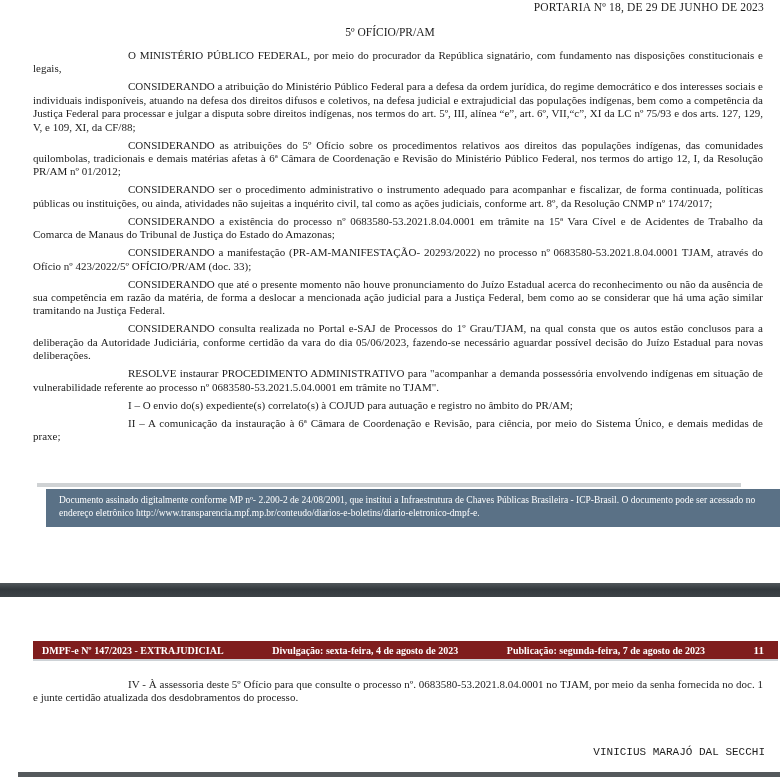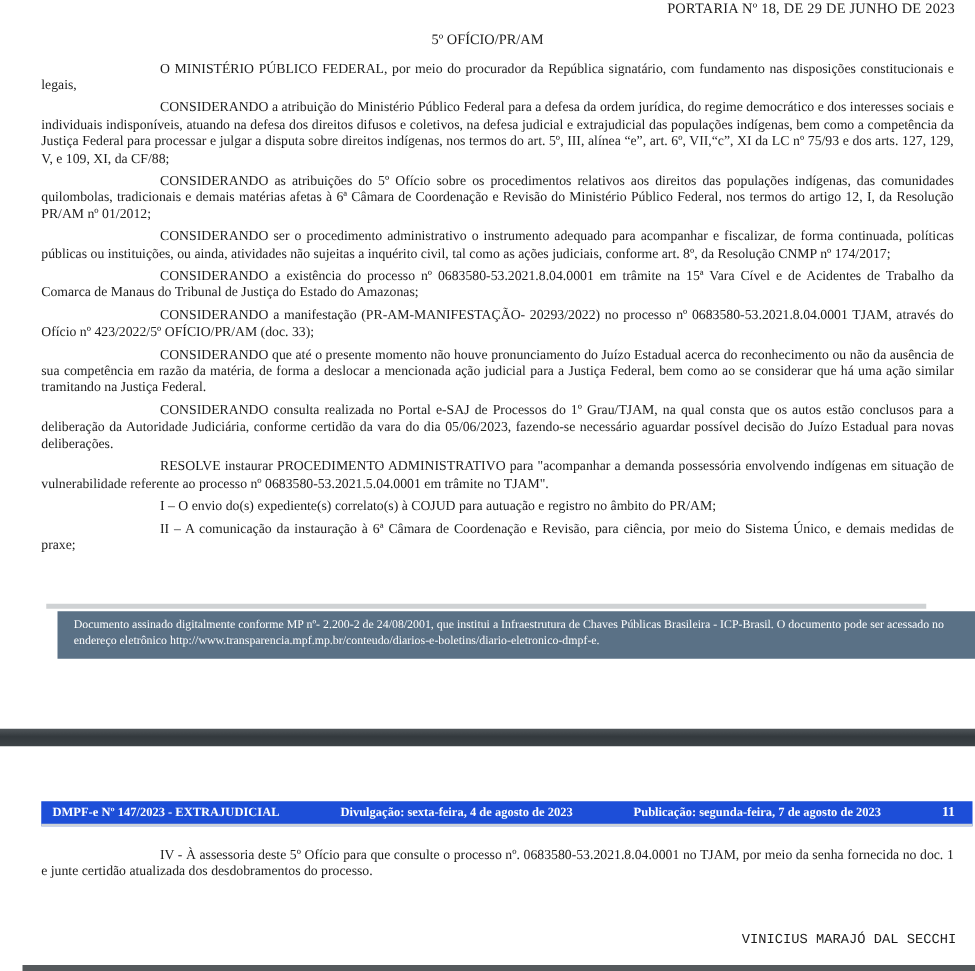--- a/index.html
+++ b/index.html
@@ -77,21 +77,21 @@
     width: 780px;
     height: 14px;
     background: linear-gradient(to bottom, #50565a 0%, #33393d 45%, #3d4347 100%);
   }
   .footer-bar {
     position: absolute;
     top: 641px;
     left: 33px;
     width: 745px;
     height: 20px;
-    background: #1d4ed8;
+    background: #7f1d1d;
     color: #ffffff;
     font-size: 10px;
     font-weight: bold;
     display: flex;
     align-items: center;
     justify-content: space-between;
     padding: 0 14px 0 9px;
     box-sizing: border-box;
     border-bottom: 2px solid #ced3d7;
   }

